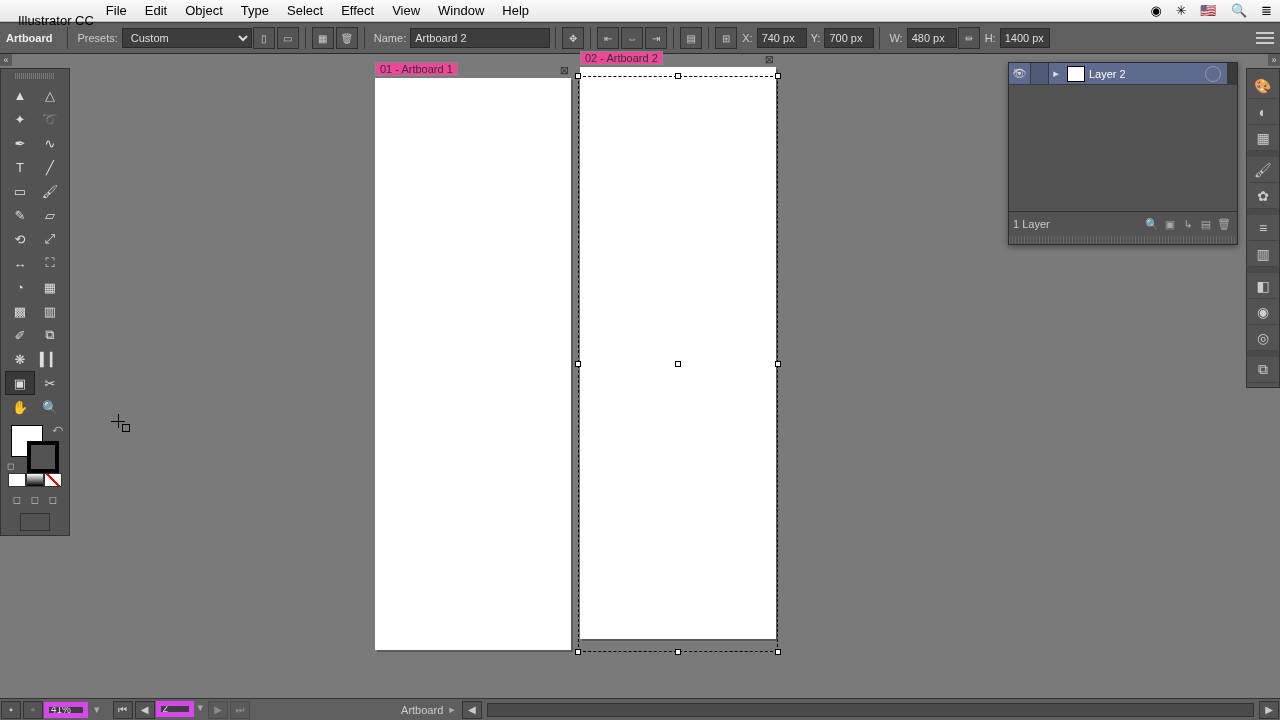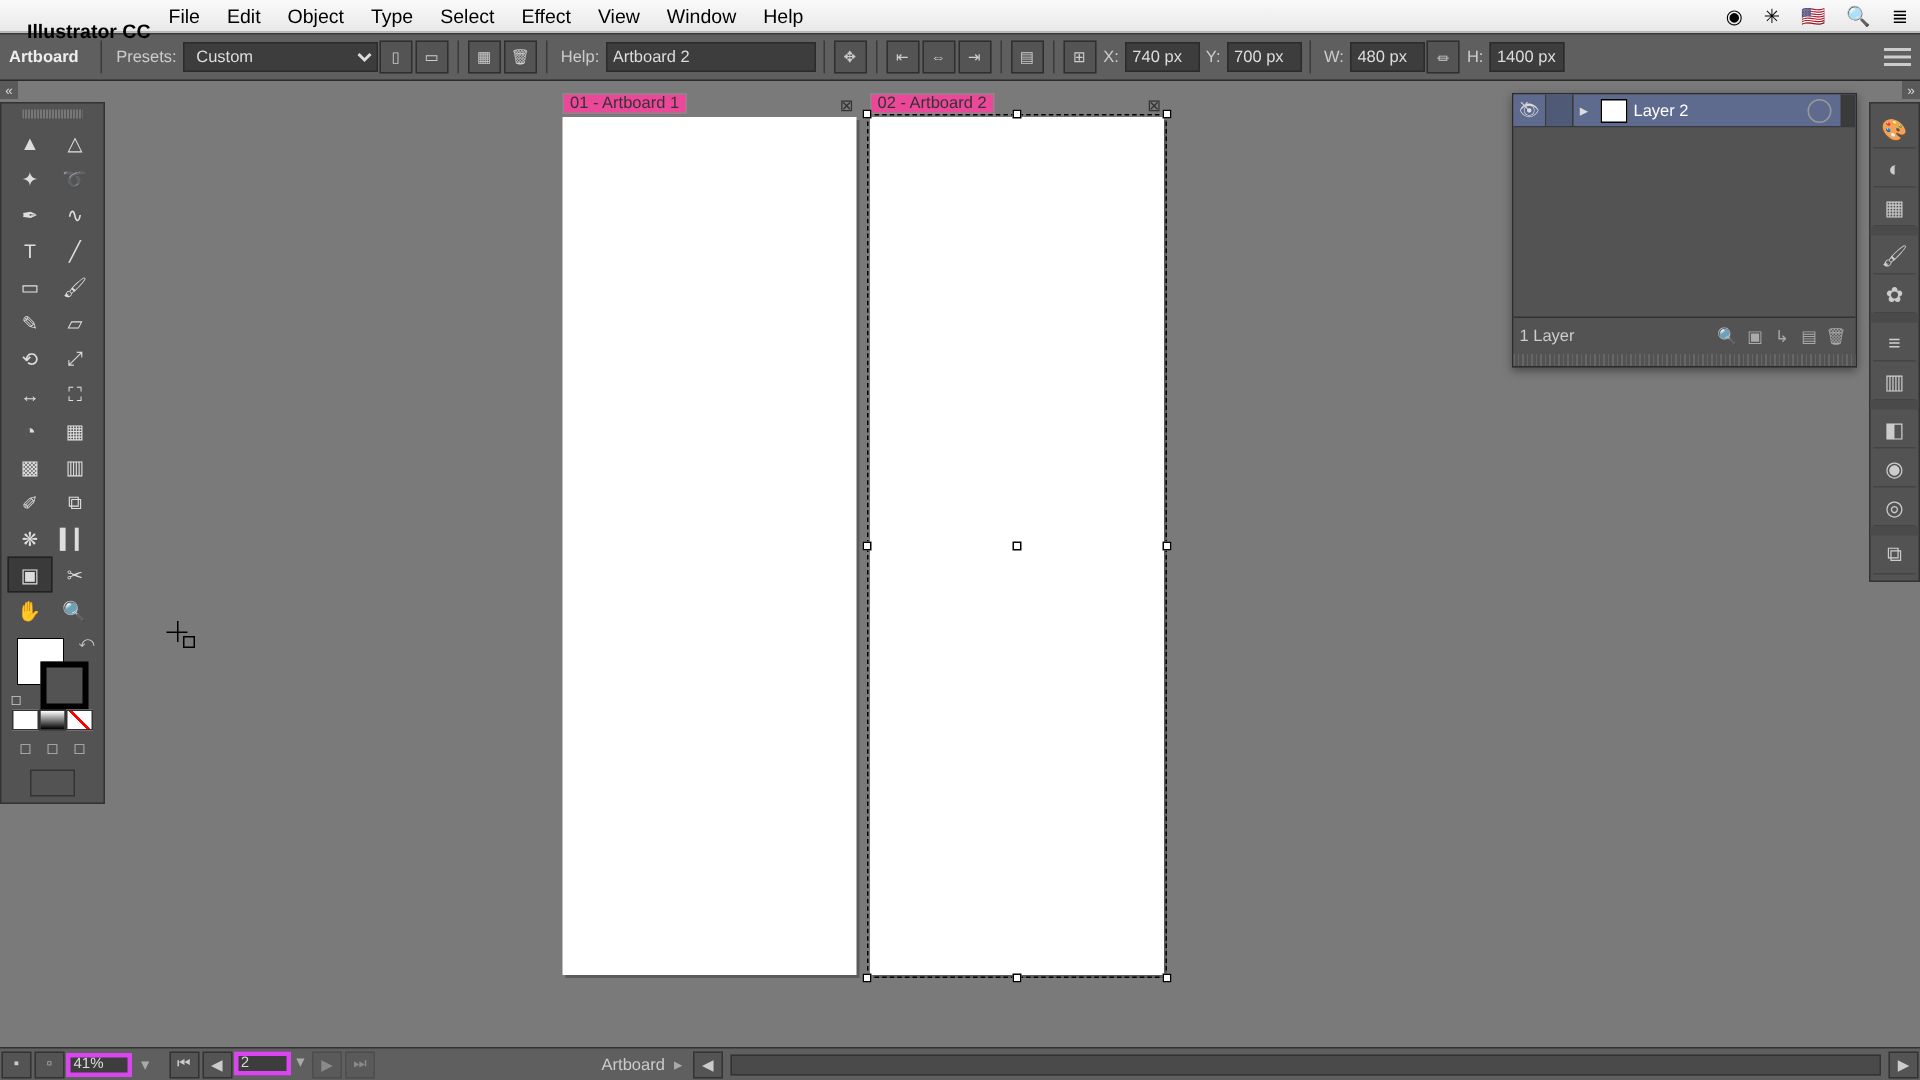--- a/index.html
+++ b/index.html
@@ -1,21 +1,21 @@
 <!DOCTYPE html>
 <html><head>
 <meta charset="utf-8">
 <style>
 * { margin: 0; padding: 0; box-sizing: border-box; font-family: "Lucida Grande", "Helvetica Neue", Arial, sans-serif; font-size: 11px; }
 body { width: 1280px; height: 720px; background: #7a7a7a; overflow: hidden; position: relative; }
 
 
 .mac-menubar { height: 22px; background: linear-gradient(#fafafa,#e8e8e8); display: flex; align-items: center; padding: 0 8px; border-bottom: 1px solid #bdbdbd; }
 .mac-menubar .apple { font-size: 14px; margin-right: 10px; }
-.mac-menubar .app-name { font-weight: bold; font-size: 13px; margin-right: 12px; margin-top: 20px; }
+.mac-menubar .app-name { font-weight: normal; font-size: 13px; margin-right: 12px; margin-top: 20px; }
 .mac-menubar .menu-item { font-size: 13px; margin-right: 18px; cursor: default; }
 .mac-menubar .right { margin-left: auto; display: flex; gap: 14px; align-items: center; }
 .mac-menubar .right span { font-size: 13px; }
 
 
 .control-bar { height: 32px; background: #5f5f5f; display: flex; align-items: center; padding: 0 6px; color: #ddd; font-size: 11px; border-top:1px solid #3a3a3a; border-bottom:1px solid #2a2a2a;}
 .control-bar .label { margin: 0 4px; color:#ccc;}
 .control-bar .mode { color:#eee; font-weight:bold; margin-right:10px;}
 .control-bar select, .control-bar input { background: #3d3d3d; border: 1px solid #2b2b2b; color: #ddd; height: 20px; padding: 0 4px; font-size: 11px; }
 .control-bar .presets { width: 130px; }
@@ -49,21 +49,21 @@
 .tools .drawmodes { display:flex; margin-top:4px;}
 .tools .drawmodes div{ width:18px;height:16px; margin:0; display:flex;align-items:center;justify-content:center;color:#bbb;font-size:10px;}
 .tools .screenmode { margin-top:6px; width:30px; height:18px; border:1px solid #333; background:#535353;}
 
 
 .canvas { position:absolute; left:72px; top:56px; right:35px; bottom:25px; }
 .artboard { position:absolute; background:#fff; box-shadow: 2px 2px 0 rgba(0,0,0,0.25);}
 .artboard .ab-label { position:absolute; top:-16px; left:0; background:#ec4899; border:1px solid #888; padding:0 4px; font-size:10px; color:#333; display:flex; align-items:center; gap:3px;}
 .artboard .ab-close { position:absolute; top:-14px; right:2px; font-size:11px; color:#333;}
 .ab1 { left:303px; top:22px; width:196px; height:572px; }
-.ab2 { left:508px; top:22px; width:196px; height:572px; }
+.ab2 { left:508px; top:11px; width:196px; height:572px; }
 
 .selection { position:absolute; border:1px dashed #000; pointer-events:none;}
 .sel2 { left:506px; top:20px; width:200px; height:576px;}
 .handle { position:absolute; width:6px; height:6px; background:#fff; border:1px solid #000;}
 
 .cursor-cross { position:absolute; left:38px; top:358px; width:18px; height:18px; }
 .cursor-cross::before{content:"";position:absolute;left:8px;top:0;width:1px;height:14px;background:#000;}
 .cursor-cross::after{content:"";position:absolute;left:1px;top:7px;width:14px;height:1px;background:#000;}
 .cursor-box{position:absolute;left:12px;top:10px;width:8px;height:8px;border:1px solid #000;background:transparent;}
 
@@ -89,21 +89,21 @@
 .layers-panel .target { width:16px; height:16px; border:1px solid #999; border-radius:50%; margin-right:6px;}
 .layers-panel .sel-col { width:10px; background:#3a3a3a; height:100%;}
 .layers-panel .footer { height:20px; background:#535353; border-top:1px solid #333; display:flex; align-items:center; padding:12px 4px; color:#ccc; font-size:10px;}
 .layers-panel .footer .cnt { flex:1;}
 .layers-panel .footer .fbtn { width:18px; text-align:center; color:#aaa;}
 .layers-panel .grip { height:8px; background:repeating-linear-gradient(90deg,#666,#666 1px,#535353 1px,#535353 3px);}
 
 
 .status-bar { position:absolute; left:0; right:0; bottom:0; height:22px; background:#5f5f5f; border-top:1px solid #333; display:flex; align-items:center; color:#ccc; font-size:11px;}
 .status-bar .sb-btn { width:20px; height:18px; border:1px solid #333; background:#545454; margin:0 1px; display:flex;align-items:center;justify-content:center; font-size:10px;}
-.status-bar input{ width:44px; height:16px; background:#3d3d3d; border:3px solid #d946ef; color:#ddd; font-size:10px; padding:0 2px;}
+.status-bar input{ width:44px; height:16px; background:#3d3d3d; border:5px solid #d946ef; color:#ddd; font-size:10px; padding:0 2px;}
 .status-bar .nav-group{display:flex; margin-left:6px;}
 .status-bar .doc-label { margin-left:150px;}
 .status-bar .scroll-track { flex:1; height:14px; background:#4a4a4a; border:1px solid #333; margin:0 4px;}
 </style>
 </head>
 <body>
 
 <div class="mac-menubar">
   <span class="apple"></span>
   <span class="app-name">Illustrator CC</span>
@@ -129,21 +129,21 @@
   <span class="mode">Artboard</span>
   <span class="sep"></span>
   <span class="label">Presets:</span>
   <select class="presets"><option>Custom</option></select>
   <span class="icon-btn">▯</span>
   <span class="icon-btn">▭</span>
   <span class="sep"></span>
   <span class="icon-btn">▦</span>
   <span class="icon-btn">🗑</span>
   <span class="sep"></span>
-  <span class="label">Help:</span>
+  <span class="label">Name:</span>
   <input class="name-input" value="Artboard 2" style="">
   <span class="sep"></span>
   <span class="icon-btn">✥</span>
   <span class="sep"></span>
   <span class="icon-btn">⇤</span>
   <span class="icon-btn">⇔</span>
   <span class="icon-btn">⇥</span>
   <span class="sep"></span>
   <span class="icon-btn">▤</span>
   <span class="sep"></span>

